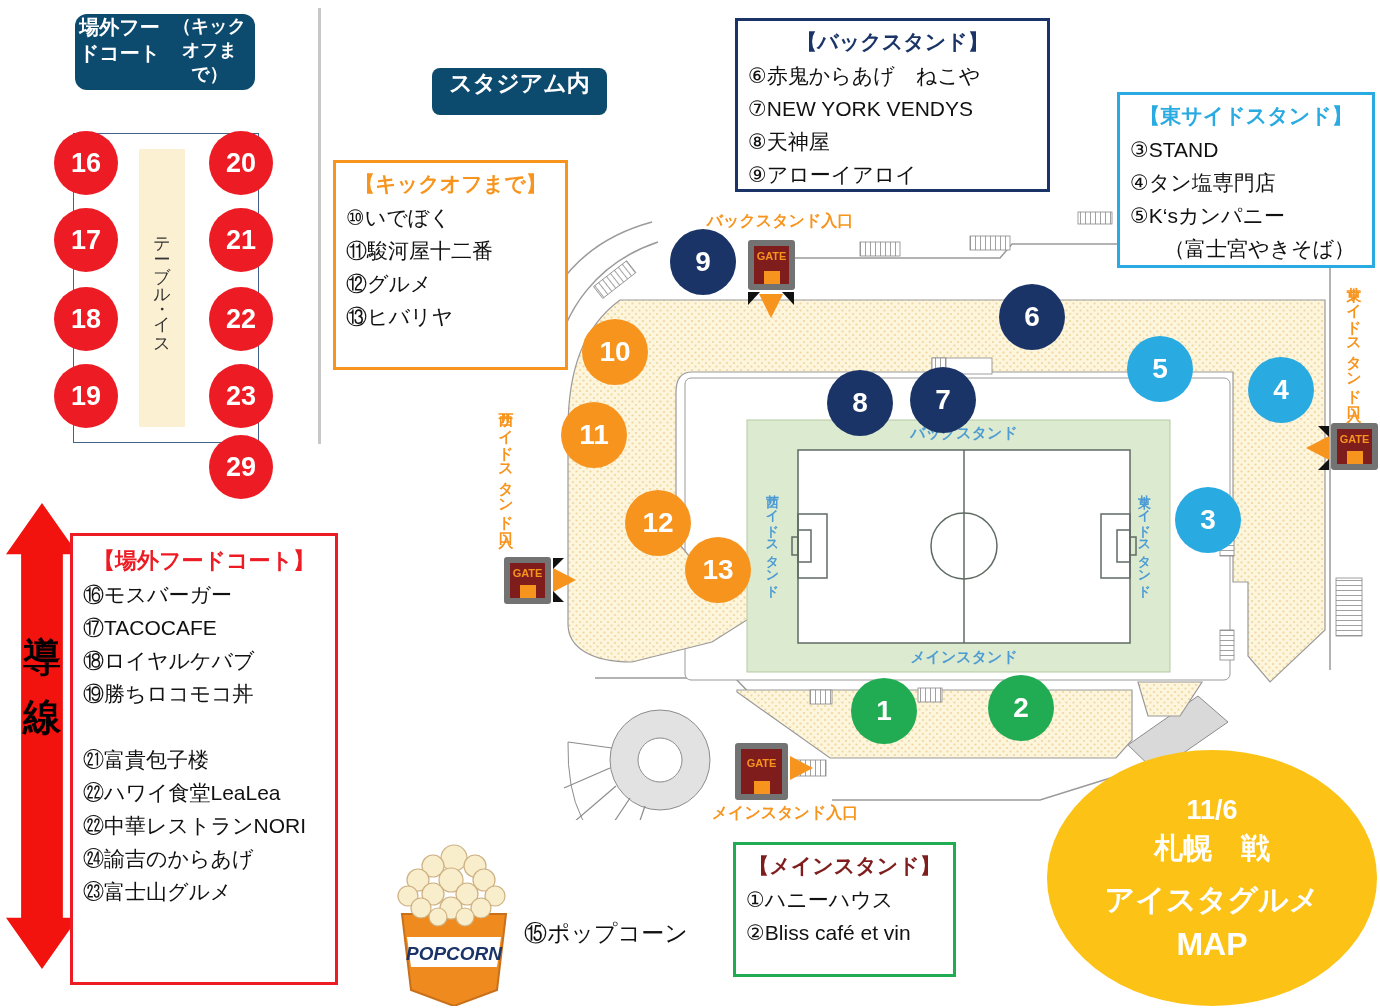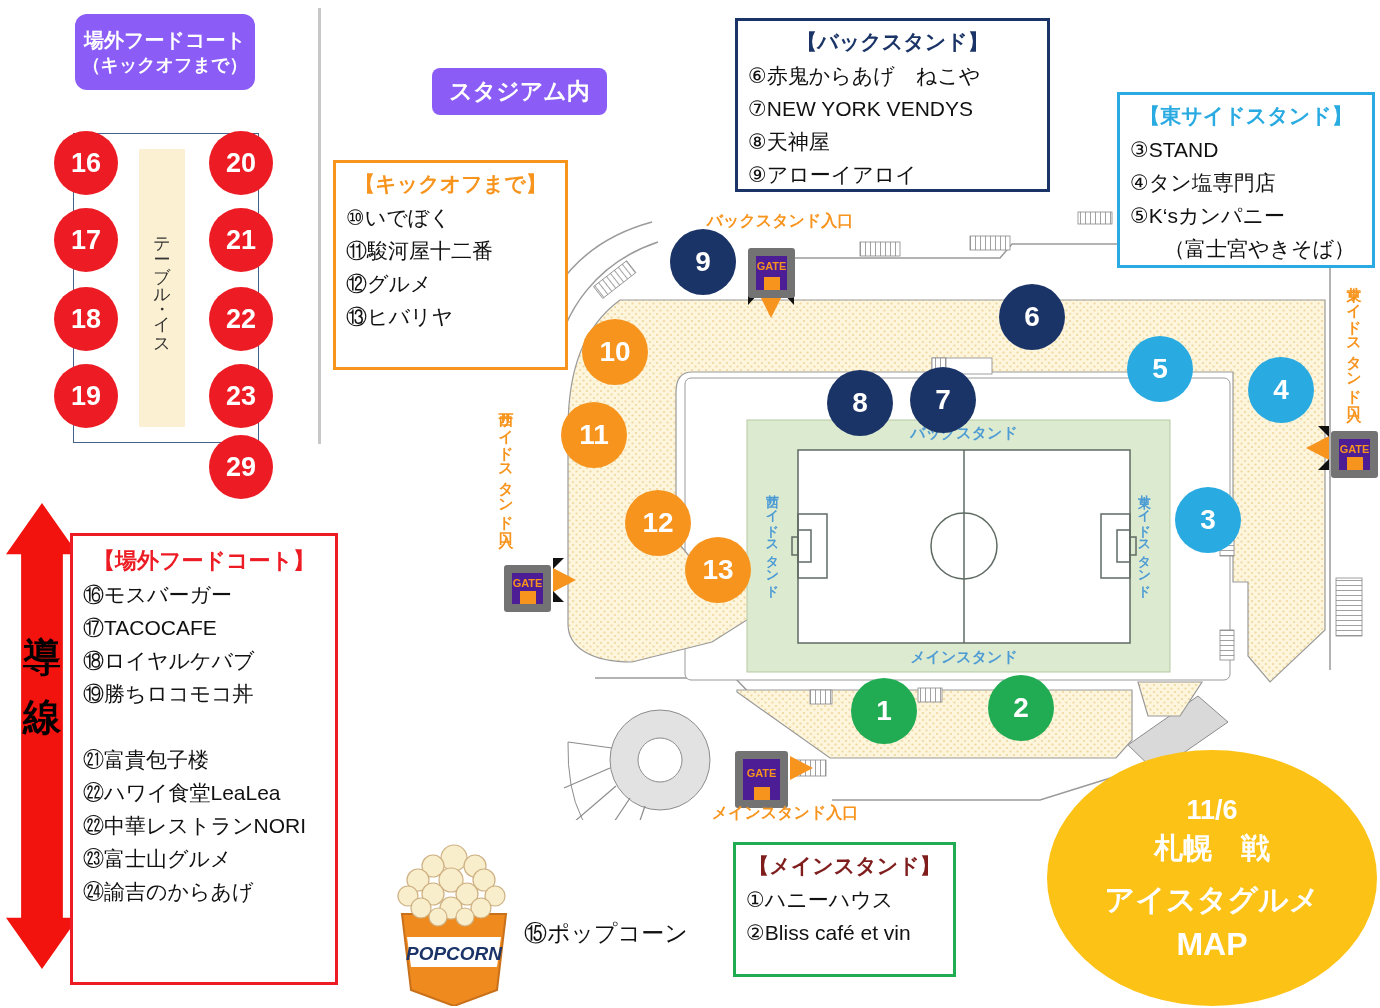--- a/index.html
+++ b/index.html
@@ -1,37 +1,37 @@
 <!DOCTYPE html>
 <html><head>
 <meta charset="utf-8">
 <style>
   html,body{margin:0;padding:0;background:#fff;}
   body{width:1380px;height:1008px;position:relative;overflow:hidden;
        font-family:"Liberation Sans","DejaVu Sans",sans-serif;}
   .abs{position:absolute;}
   
-  .ybox{background:#8b5cf6;color:#fff;font-weight:bold;text-align:center;
-        border-radius:12px;display:flex;flex-direction:column;justify-content:center;}
+  .ybox{background:#0c4a6e;color:#fff;font-weight:bold;text-align:center;
+        border-radius:12px;display:flex;flex-direction:row;justify-content:center;}
   
   .legend{position:absolute;background:#fff;box-sizing:border-box;padding:6px 10px;}
   .legend .t{font-weight:bold;text-align:center;font-size:21px;line-height:30px;white-space:nowrap;}
   .legend ul{list-style:none;margin:2px 0 0 0;padding:0;}
   .legend li{font-size:21px;line-height:33px;color:#111;white-space:nowrap;min-height:33px;}
   .legend li.indent{padding-left:34px;}
   
   .mc{position:absolute;width:66px;height:66px;border-radius:50%;color:#fff;font-weight:bold;
       font-size:28px;display:flex;align-items:center;justify-content:center;}
   .navy{background:#1b3467;} .org{background:#f7941d;} .lblue{background:#29abe2;}
   .grn{background:#21ab53;}
   .rc{position:absolute;width:64px;height:64px;border-radius:50%;background:#ed1c24;color:#fff;
       font-weight:bold;font-size:27px;display:flex;align-items:center;justify-content:center;}
   
-  .gate{position:absolute;width:47px;height:47px;background:#4c1d95;border:8px solid #737373;
-        border-radius:3px;box-sizing:border-box;text-align:center;margin-top:8px;}
+  .gate{position:absolute;width:47px;height:47px;background:#7f1d1d;border:6px solid #737373;
+        border-radius:3px;box-sizing:border-box;text-align:center;}
   .gate .gt{color:#f7941d;font-weight:bold;font-size:11px;line-height:13px;margin-top:4px;}
   .gate .door{position:absolute;bottom:0;left:50%;transform:translateX(-50%);width:16px;height:13px;background:#f7941d;}
   .glabel{position:absolute;color:#f7941d;font-weight:bold;font-size:16px;white-space:nowrap;}
   .slabel{position:absolute;color:#4e9cd4;font-weight:bold;font-size:15px;white-space:nowrap;}
   .vert{writing-mode:vertical-rl;}
   
   #flow-arrow{left:6px;top:503px;width:72px;height:466px;background:#f2120e;
     clip-path:polygon(50% 0%,100% 11%,79% 11%,79% 89%,100% 89%,50% 100%,0% 89%,21% 89%,21% 11%,0% 11%);}
   .flowchar{position:absolute;left:22px;width:40px;text-align:center;font-size:38px;font-weight:bold;color:#000;}
   
@@ -247,22 +247,22 @@
   <div class="t" style="color:#ed1c24;font-size:22px;">【場外フードコート】</div>
   <ul>
     <li>⑯モスバーガー</li>
     <li>⑰TACOCAFE</li>
     <li>⑱ロイヤルケバブ</li>
     <li>⑲勝ちロコモコ丼</li>
     <li></li>
     <li>㉑富貴包子楼</li>
     <li>㉒ハワイ食堂LeaLea</li>
     <li>㉒中華レストランNORI</li>
+    <li>㉔諭吉のからあげ</li>
     <li>㉓富士山グルメ</li>
-    <li>㉔諭吉のからあげ</li>
   </ul>
 </div>
 
 <svg class="abs" style="left:388px;top:842px;" width="132" height="164" viewBox="0 0 132 164">
   <path d="M14,72 H118 L109,148 L66,164 L23,148 Z" fill="#ef8a1f" stroke="#c8701a" stroke-width="2"></path>
   <g fill="#f8eecb" stroke="#cfb183" stroke-width="1.2">
     <circle cx="66" cy="16" r="13"></circle>
       <circle cx="45" cy="24" r="11"></circle>
       <circle cx="87" cy="24" r="11"></circle>
     <circle cx="30" cy="38" r="11"></circle>

